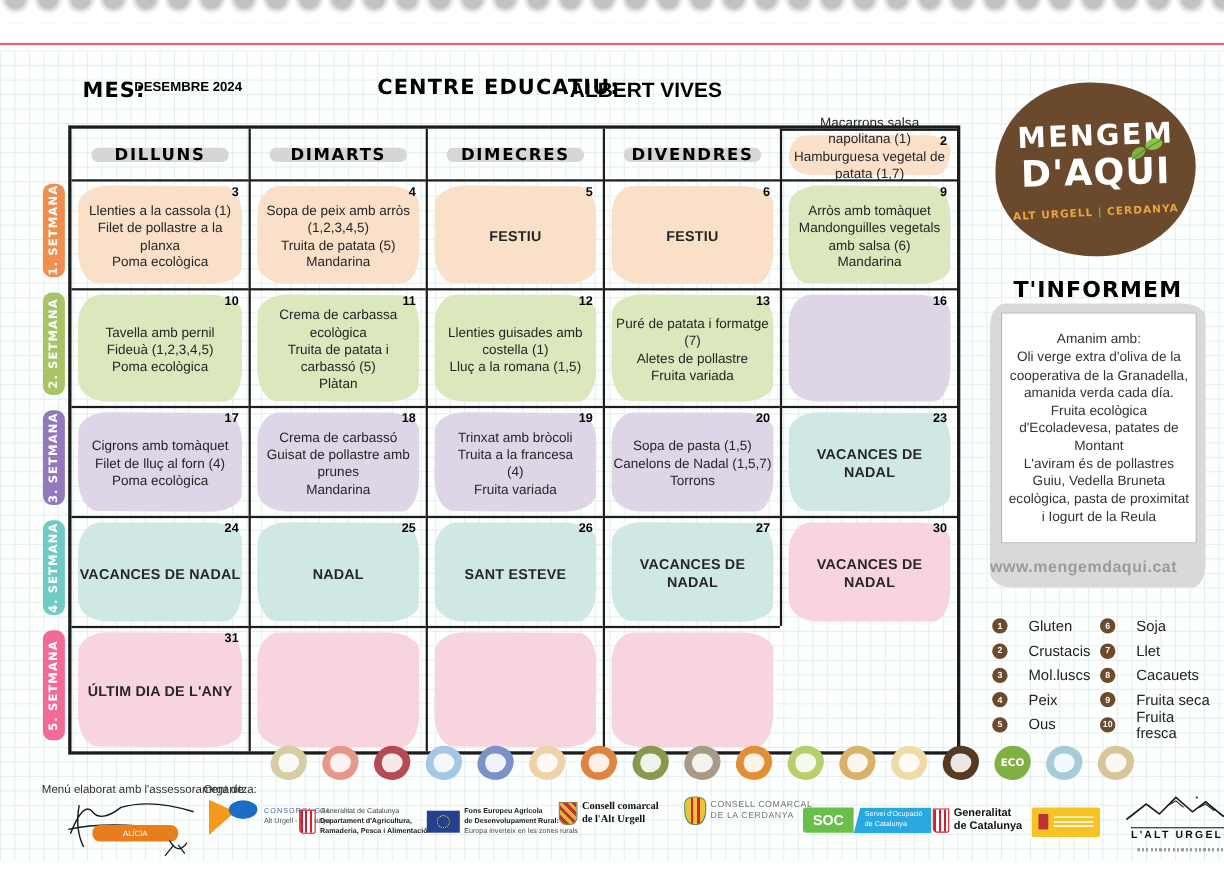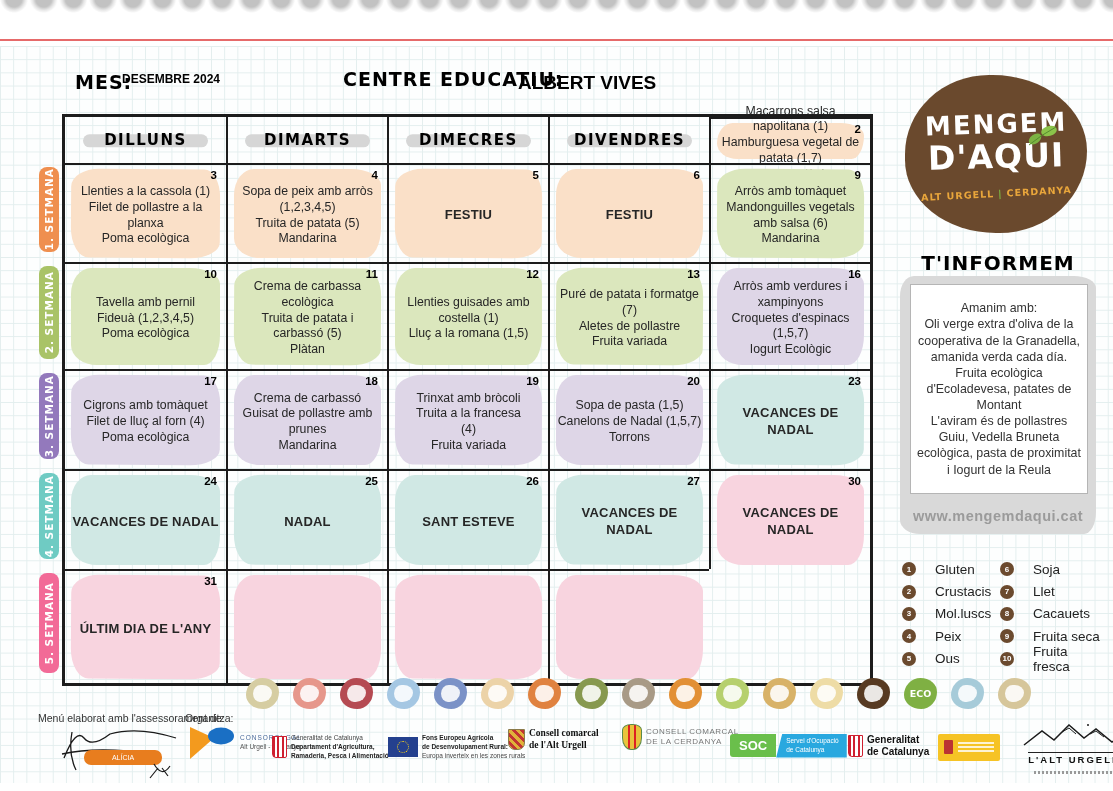--- a/index.html
+++ b/index.html
@@ -53,21 +53,21 @@
   .logo .region{margin-top:12px;font-weight:bold;font-size:9.5px;letter-spacing:1px;
     color:#e9a63b;transform:rotate(-3deg);font-family:"DejaVu Sans",sans-serif;}
   .logo .region .sep{color:#7cb342;padding:0 4px;}
   
   .inf-title{left:900px;top:251px;width:196px;text-align:center;font-size:20px;letter-spacing:1px;}
   .inf-blob{left:900px;top:276px;width:196px;height:258px;background:#d9d9d9;
     border-radius:14px 22px 12px 20px/20px 12px 22px 14px;}
   .inf-card{left:910px;top:284px;width:176px;height:208px;background:#fff;border:1px solid #b5b5b5;
     display:flex;align-items:center;justify-content:center;}
   .inf-body{padding:4px 6px;text-align:center;white-space:pre-line;font-size:12.4px;line-height:1.3;color:#333;}
-  .website{left:900px;top:508px;width:196px;text-align:center;font-weight:bold;font-size:14.5px;
+  .website{left:900px;top:508px;width:196px;font-weight:bold;font-size:14.5px;
     color:#9b9b9b;letter-spacing:.5px;}
   
   .allergens{left:902px;top:558px;width:200px;display:grid;grid-template-columns:96px 104px;column-gap:2px;row-gap:0;}
   .alcol{display:flex;flex-direction:column;}
   .alrow{display:flex;align-items:center;height:22.4px;}
   .albadge{width:14px;height:14px;border-radius:50%;color:#fff;font-weight:bold;font-size:8px;
     display:inline-flex;align-items:center;justify-content:center;margin-right:5px;flex:none;}
   .allabel{font-size:13.5px;color:#222;margin-left:14px;}
   
   .icons{left:246px;top:678px;display:flex;gap:14px;position:absolute;}
@@ -212,23 +212,20 @@
         <div class="cell">
           <div class="cblob" style="background: rgb(219, 231, 189);"></div>
           <span class="dnum">13</span>
           <div class="ctext">Puré de patata i formatge (7)
 Aletes de pollastre
 Fruita variada</div>
         </div>
         <div class="cell">
           <div class="cblob" style="background: rgb(222, 214, 231);"></div>
           <span class="dnum">16</span>
-          <div class="ctext">Arròs amb verdures i xampinyons
-Croquetes d'espinacs (1,5,7)
-Iogurt Ecològic</div>
         </div>
         <div class="cell">
           <div class="cblob" style="background: rgb(222, 214, 231);"></div>
           <span class="dnum">17</span>
           <div class="ctext">Cigrons amb tomàquet
 Filet de lluç al forn (4)
 Poma ecològica</div>
         </div>
         <div class="cell">
           <div class="cblob" style="background: rgb(222, 214, 231);"></div>

